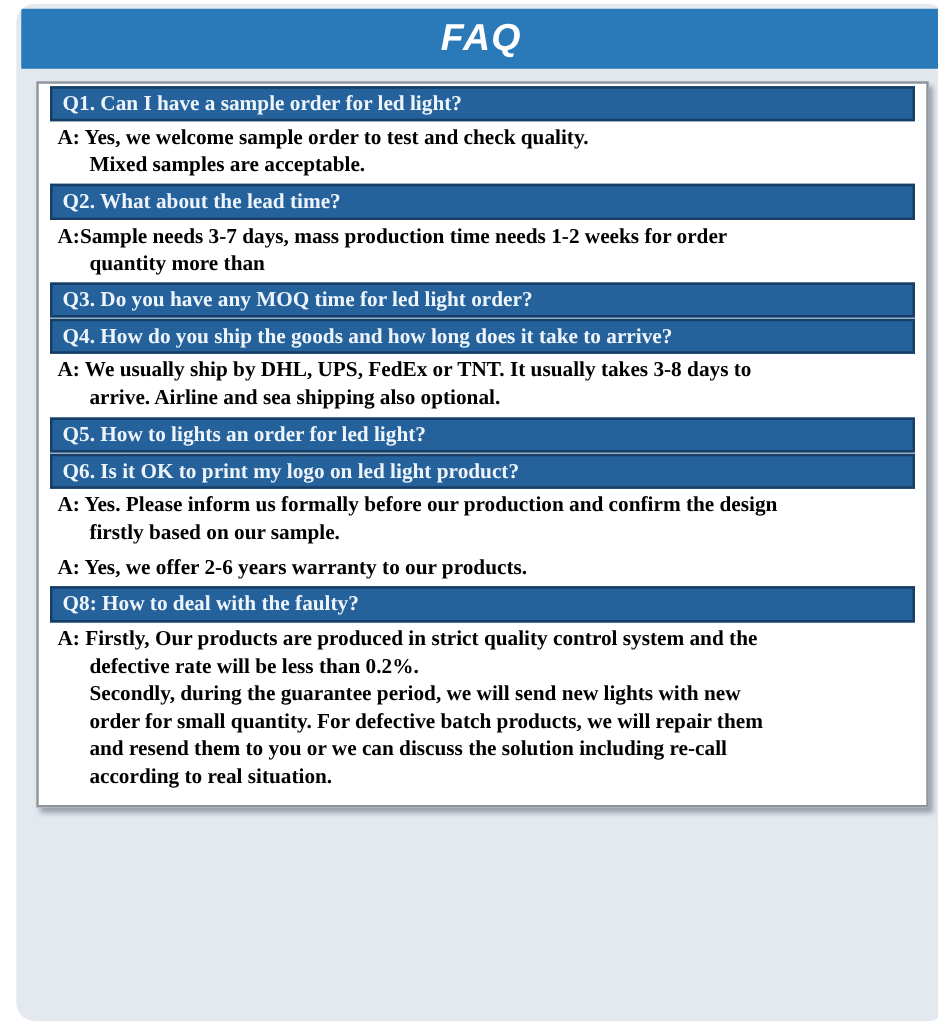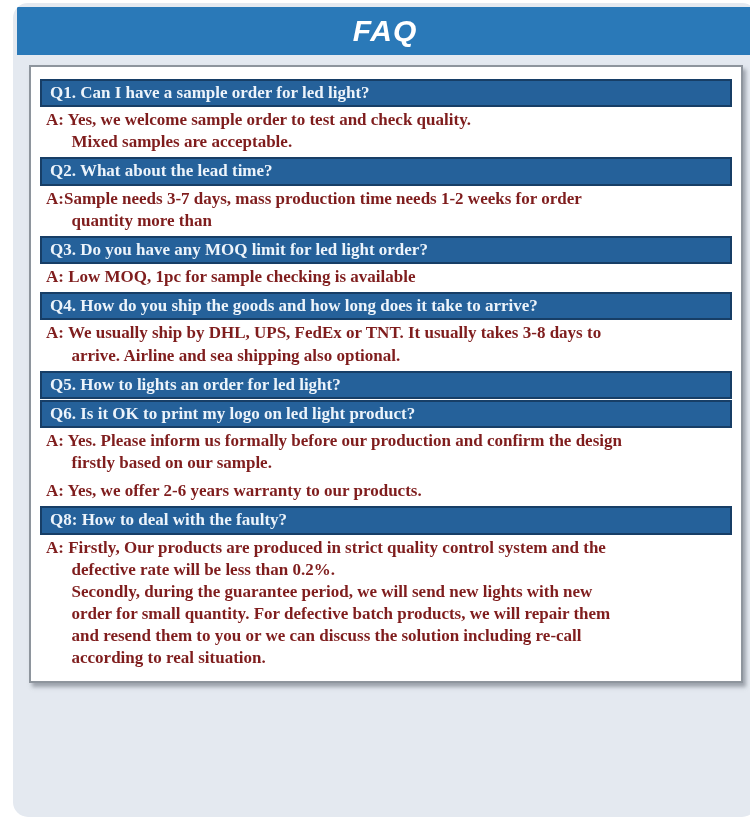--- a/index.html
+++ b/index.html
@@ -34,36 +34,36 @@
     font-weight: bold;
     font-style: italic;
     font-size: 30px;
     letter-spacing: 1px;
   }
   .content-box {
     margin: 10px 14px 0 16px;
     background: #ffffff;
     border: 2px solid #8e959d;
     box-shadow: 3px 4px 4px rgba(96, 104, 114, 0.55);
-    padding: 12px 9px 8px 9px;
+    padding: 2px 9px 8px 9px;
   }
   .qa {
     margin-bottom: 1px;
   }
   .q-bar {
     background: #25619a;
     border: 2px solid #173e66;
     color: #edf4fb;
     font-weight: bold;
     font-size: 17px;
     line-height: 1.25;
     padding: 1px 8px 2px 8px;
   }
   .answer {
-    color: #7f1d1d;
+    color: #000000;
     font-weight: bold;
     font-size: 17px;
     line-height: 1.3;
     white-space: pre-wrap;
     padding: 2px 2px 3px calc(6px + 1.5em);
     text-indent: -1.5em;
   }
 </style>
 </head>
 <body>
@@ -82,22 +82,21 @@
 Mixed samples are acceptable.</div>
     </section>
 
     <section class="qa">
       <div class="q-bar">Q2. What about the lead time?</div>
       <div class="answer">A:Sample needs 3-7 days, mass production time needs 1-2 weeks for order
 quantity more than</div>
     </section>
 
     <section class="qa">
-      <div class="q-bar">Q3. Do you have any MOQ limit for led light order?</div>
-      <div class="answer">A: Low MOQ, 1pc for sample checking is available</div>
+      <div class="q-bar">Q3. Do you have any MOQ time for led light order?</div>
     </section>
 
     <section class="qa">
       <div class="q-bar">Q4. How do you ship the goods and how long does it take to arrive?</div>
       <div class="answer">A: We usually ship by DHL, UPS, FedEx or TNT. It usually takes 3-8 days to
 arrive. Airline and sea shipping also optional.</div>
     </section>
 
     <section class="qa">
       <div class="q-bar">Q5. How to lights an order for led light?</div>

